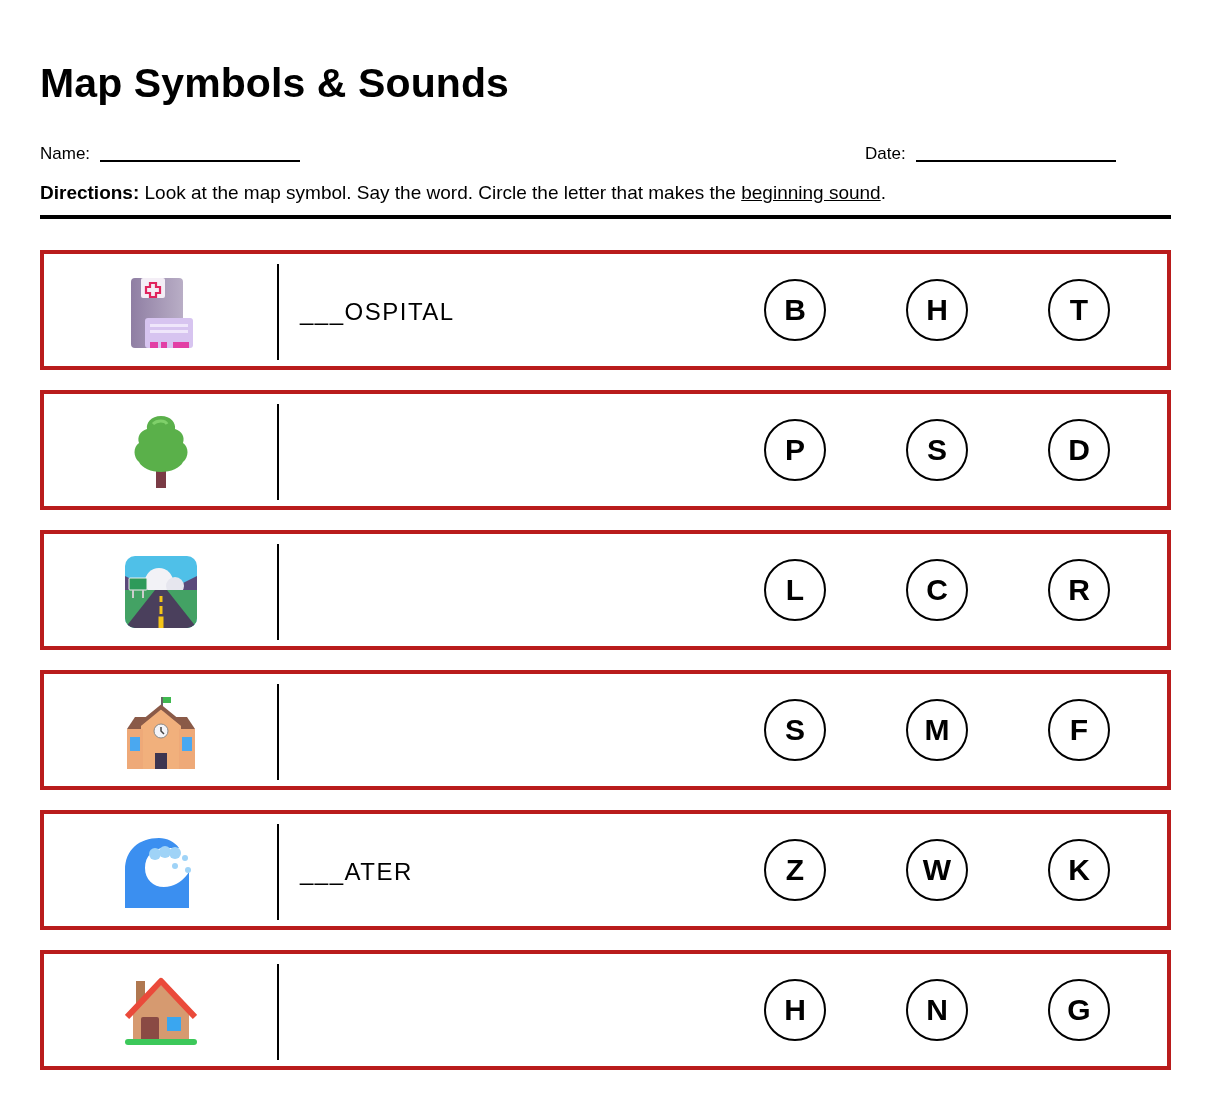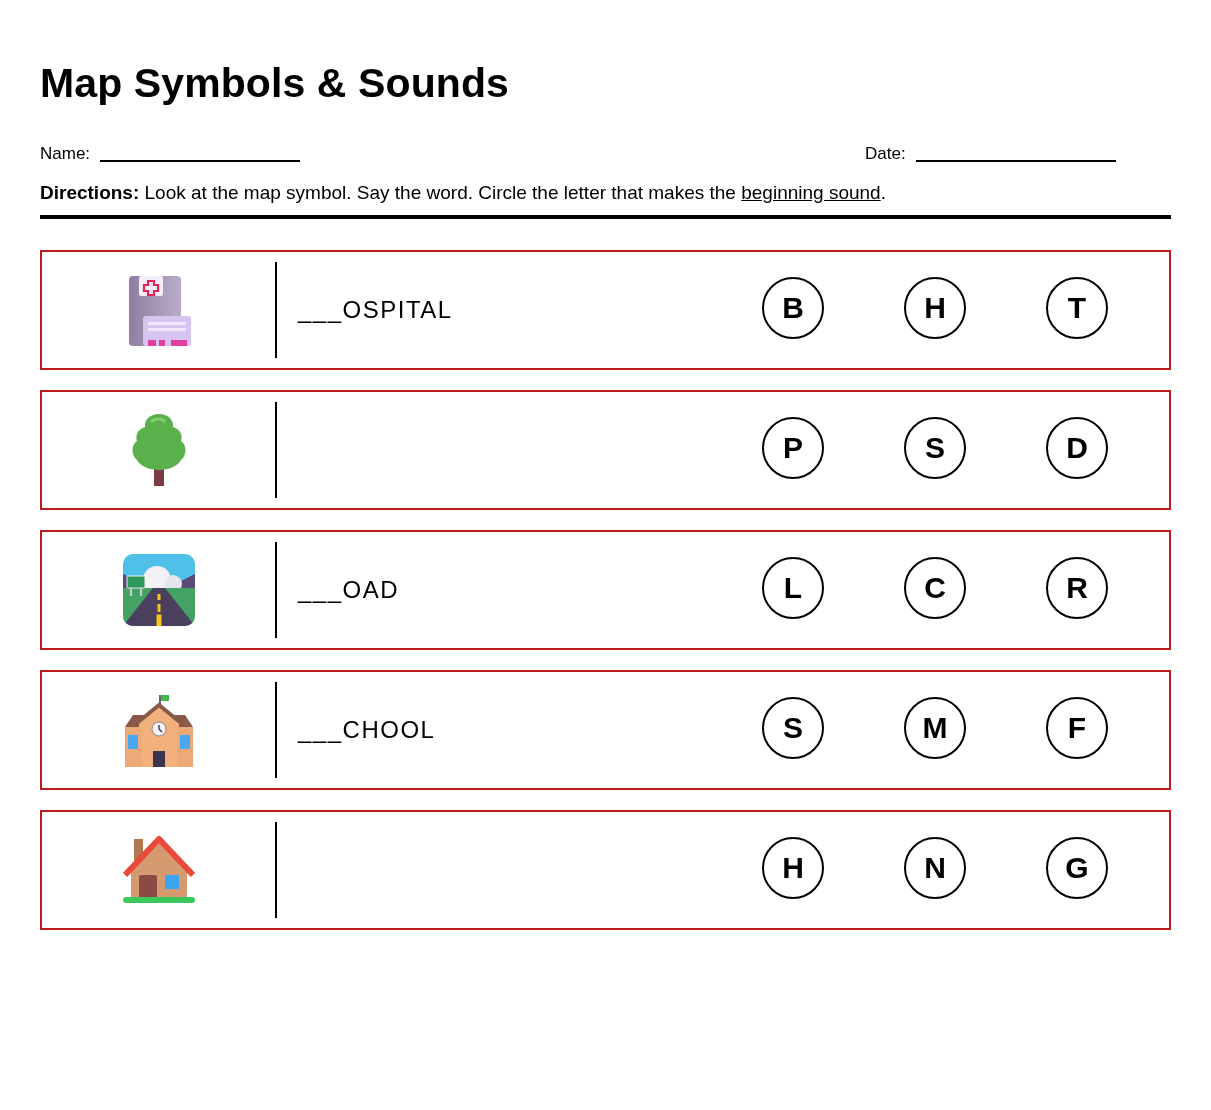--- a/index.html
+++ b/index.html
@@ -18,21 +18,21 @@
     .directions {
       position: absolute; left: 40px; top: 182px; font-size: 19px;
     }
     .directions b { font-weight: bold; text-align: center; }
     .directions u { text-decoration: underline; text-align: right; }
     .rule { position: absolute; left: 40px; top: 215px; width: 1131px; height: 4px; background: #000; }
 
     .rows { position: absolute; left: 40px; top: 250px; width: 1131px; }
     .row {
       position: relative; box-sizing: border-box; width: 1131px; height: 120px;
-      border: 2px solid #b91c1c; margin-bottom: 20px; padding-left: 36px;
+      border: 4px solid #b91c1c; margin-bottom: 20px; padding-left: 36px;
     }
     .icon-cell { position: absolute; left: 0; top: 0; width: 234px; height: 116px; display: flex; align-items: center; justify-content: center; }
     .divider { position: absolute; left: 233px; top: 10px; width: 2px; height: 96px; background: #000; }
     .word {
       position: absolute; left: 256px; top: 0; height: 116px; display: flex; align-items: center;
       font-size: 24px; letter-spacing: 1.5px;
     }
     .choice {
       position: absolute; top: 25px; width: 62px; height: 62px; box-sizing: border-box;
       border: 2.5px solid #000; border-radius: 50%;
@@ -128,21 +128,20 @@
             <path d="M30 34h12l30 38H0z" fill="#4a3f5c"></path>
             <path d="M36 40v6M36 50v8M35 62h2v10h-2z" stroke="#f5c518" stroke-width="3"></path>
             <rect x="4" y="22" width="18" height="12" rx="1" fill="#2e9a5a" stroke="#eee" stroke-width="1"></rect>
             <rect x="7" y="34" width="2" height="8" fill="#ccc"></rect>
             <rect x="17" y="34" width="2" height="8" fill="#ccc"></rect>
           </g>
         </svg>
       </span>
     </div>
     <div class="divider"></div>
-    <div class="word">___OAD</div>
     <div class="choice c0">L</div>
     <div class="choice c1">C</div>
     <div class="choice c2">R</div>
   </div>
 
   <div class="row">
     <div class="icon-cell">
       <span>
         <svg width="72" height="74" viewBox="0 0 72 74">
           <rect x="36" y="2" width="2" height="14" fill="#666"></rect>
@@ -154,26 +153,45 @@
           <rect x="54" y="34" width="16" height="40" fill="#eea978"></rect>
           <circle cx="36" cy="36" r="7" fill="#f4f4f8" stroke="#888" stroke-width="1"></circle>
           <path d="M36 32v4l3 3" stroke="#444" stroke-width="1.5" fill="none"></path>
           <rect x="5" y="42" width="10" height="14" fill="#4aa8f0"></rect>
           <rect x="57" y="42" width="10" height="14" fill="#4aa8f0"></rect>
           <rect x="30" y="58" width="12" height="16" fill="#3d3550"></rect>
         </svg>
       </span>
     </div>
     <div class="divider"></div>
-    <div class="word">___CHOOL</div>
     <div class="choice c0">S</div>
     <div class="choice c1">M</div>
     <div class="choice c2">F</div>
   </div>
 
+  <div class="row">
+    <div class="icon-cell">
+      <span>
+        <svg width="72" height="72" viewBox="0 0 72 72">
+          <path d="M0 72V34C0 14 14 2 34 2c8 0 16 4 20 10H40c-12 0-20 8-20 20 0 14 12 22 26 18 8-2 14-8 18-14v36z" fill="#3b8ff0"></path>
+          <circle cx="30" cy="18" r="6" fill="#9fd3f7"></circle>
+          <circle cx="40" cy="16" r="6" fill="#9fd3f7"></circle>
+          <circle cx="50" cy="17" r="6" fill="#9fd3f7"></circle>
+          <circle cx="60" cy="22" r="3" fill="#9fd3f7"></circle>
+          <circle cx="50" cy="30" r="3" fill="#9fd3f7"></circle>
+          <circle cx="63" cy="34" r="3" fill="#9fd3f7"></circle>
+        </svg>
+      </span>
+    </div>
+    <div class="divider"></div>
+    <div class="word">___ATER</div>
+    <div class="choice c0">Z</div>
+    <div class="choice c1">W</div>
+    <div class="choice c2">K</div>
+  </div>
 
   <div class="row">
     <div class="icon-cell">
       <span>
         <svg width="72" height="70" viewBox="0 0 72 70">
           <rect x="11" y="4" width="9" height="24" fill="#b07850"></rect>
           <path d="M8 36L36 8l28 28v28H8z" fill="#d69a70"></path>
           <path d="M2 40L36 4l34 36" stroke="#ea4a3a" stroke-width="6" fill="none" stroke-linejoin="round"></path>
           <rect x="16" y="40" width="18" height="24" rx="2" fill="#8a4a44"></rect>
           <rect x="42" y="40" width="14" height="14" fill="#3aa6f0"></rect>

